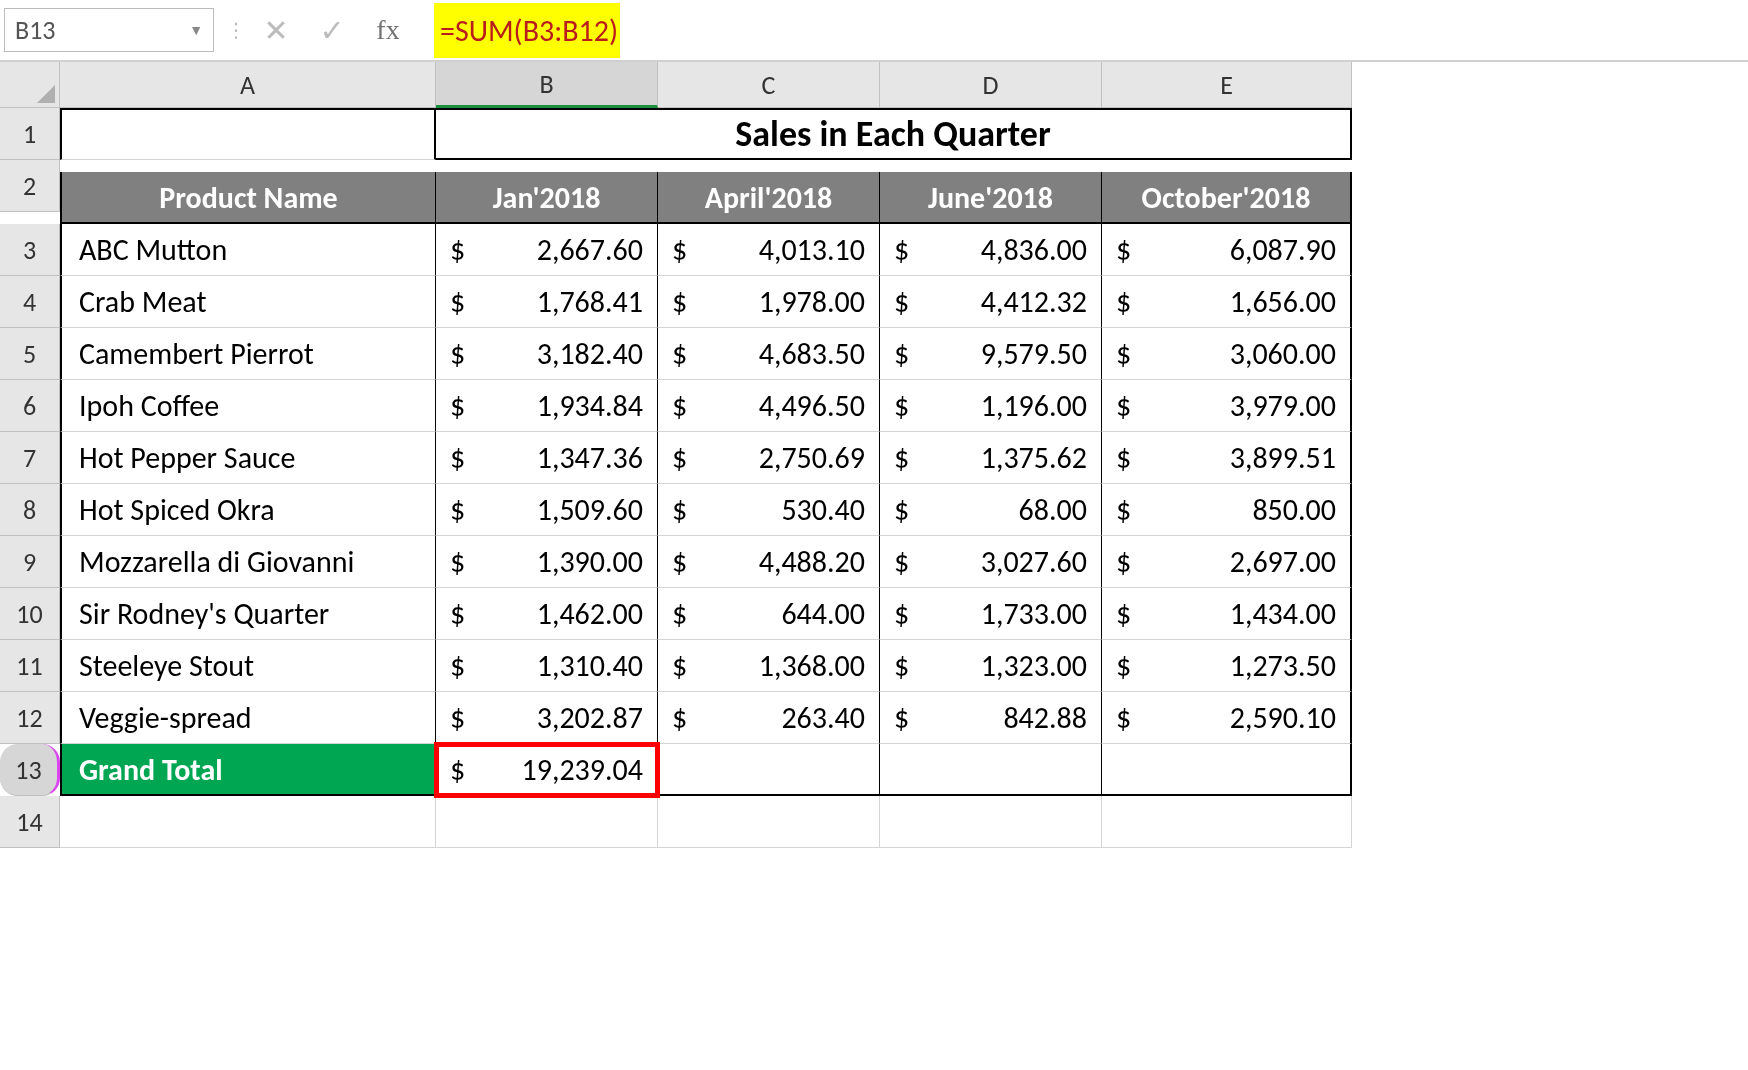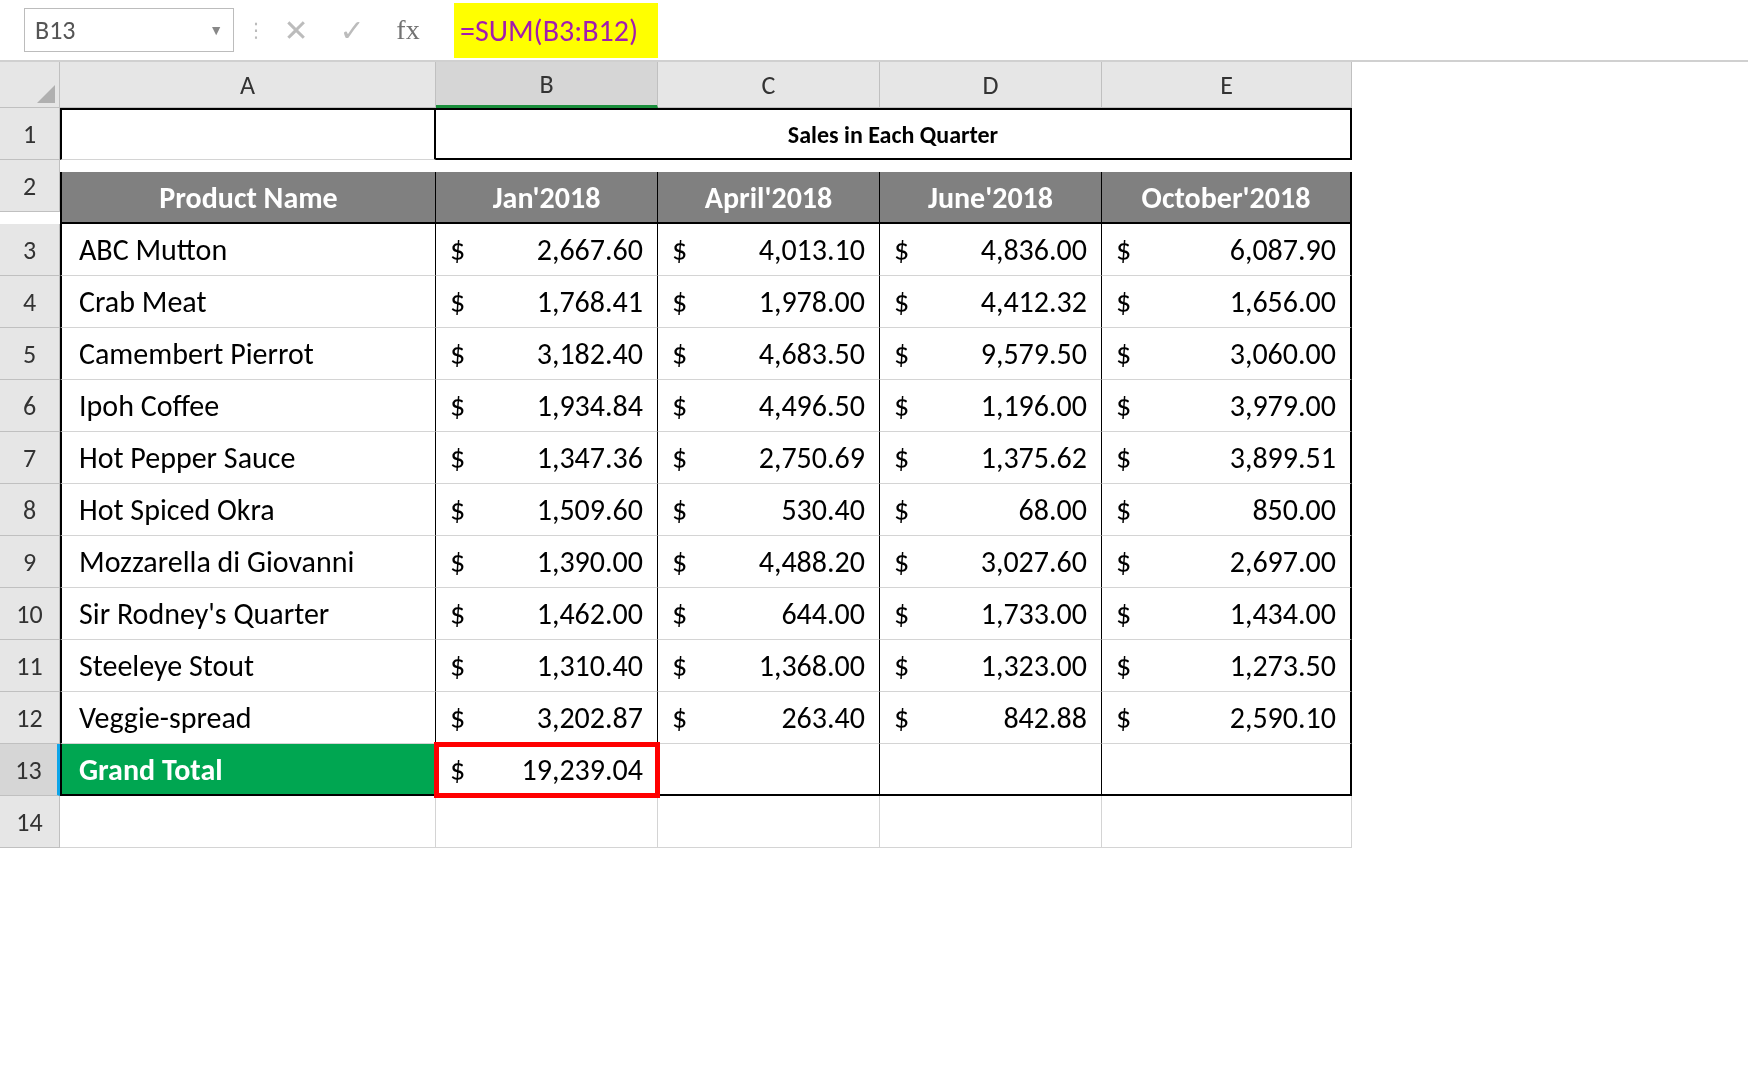--- a/index.html
+++ b/index.html
@@ -12,21 +12,21 @@
   .formula-bar {
     display: flex;
     align-items: center;
     height: 62px;
     border-bottom: 2px solid #d0d0d0;
     background: #fff;
   }
   .name-box {
     width: 210px;
     height: 44px;
-    margin-left: 24px;
+    margin-left: 4px;
     border: 1px solid #bcbcbc;
     display: flex;
     align-items: center;
     padding: 0 10px;
     font-size: 26px;
     color: #555;
     background: #fff;
     justify-content: space-between;
   }
   .name-box .dd {
@@ -50,22 +50,22 @@
     font-size: 30px;
   }
   .fb-btn.fx {
     font-family: "Times New Roman", serif;
     color: #737373;
     font-size: 28px;
   }
   .formula-text {
     background: #ffff00;
     font-size: 30px;
-    padding: 2px 20px 2px 6px;
-    color: #a21caf;
+    padding: 2px 2px 2px 6px;
+    color: #b91c1c;
     margin-left: 18px;
     height: 55px;
     display:flex;
     align-items:center;
   }
   .sheet {
     display: grid;
     grid-template-columns: 60px 376px 222px 222px 222px 250px;
     font-size: 28px;
   }
@@ -86,21 +86,22 @@
   .corner svg { position:absolute; right:4px; bottom:4px;}
   .col-header.selected {
     background: #d6d6d6;
     border-bottom: 3px solid #1a8f3c;
   }
   .row-header {
     height: 52px;
   }
   .row-header.selected {
     background: #d6d6d6;
-    border-right: 3px solid #0ea5e9;
+    border-right: 3px solid #d946ef;
+    border-radius: 18px;
   }
   .cell {
     border-right: 1px solid #d4d4d4;
     border-bottom: 1px solid #d4d4d4;
     height: 52px;
     display:flex;
     align-items:center;
     padding: 0 10px;
     color:#000;
     font-size: 30px;
@@ -113,21 +114,21 @@
   .hdr-merged {
     grid-column: 3 / span 4;
     background:#fff;
     justify-content:center;
     font-weight:700;
     border-bottom: 2px solid #000;
     border-top: 2px solid #000;
     border-right: 2px solid #000;
     height:52px;
     display:flex; align-items:center;
-    font-size:24px;
+    font-size:36px;
   }
   .subhdr {
     background:#808080;
     color:#fff;
     font-weight:700;
     justify-content:center;
     border-bottom:2px solid #000;
     font-size:30px;
     margin-top:12px;
   }

